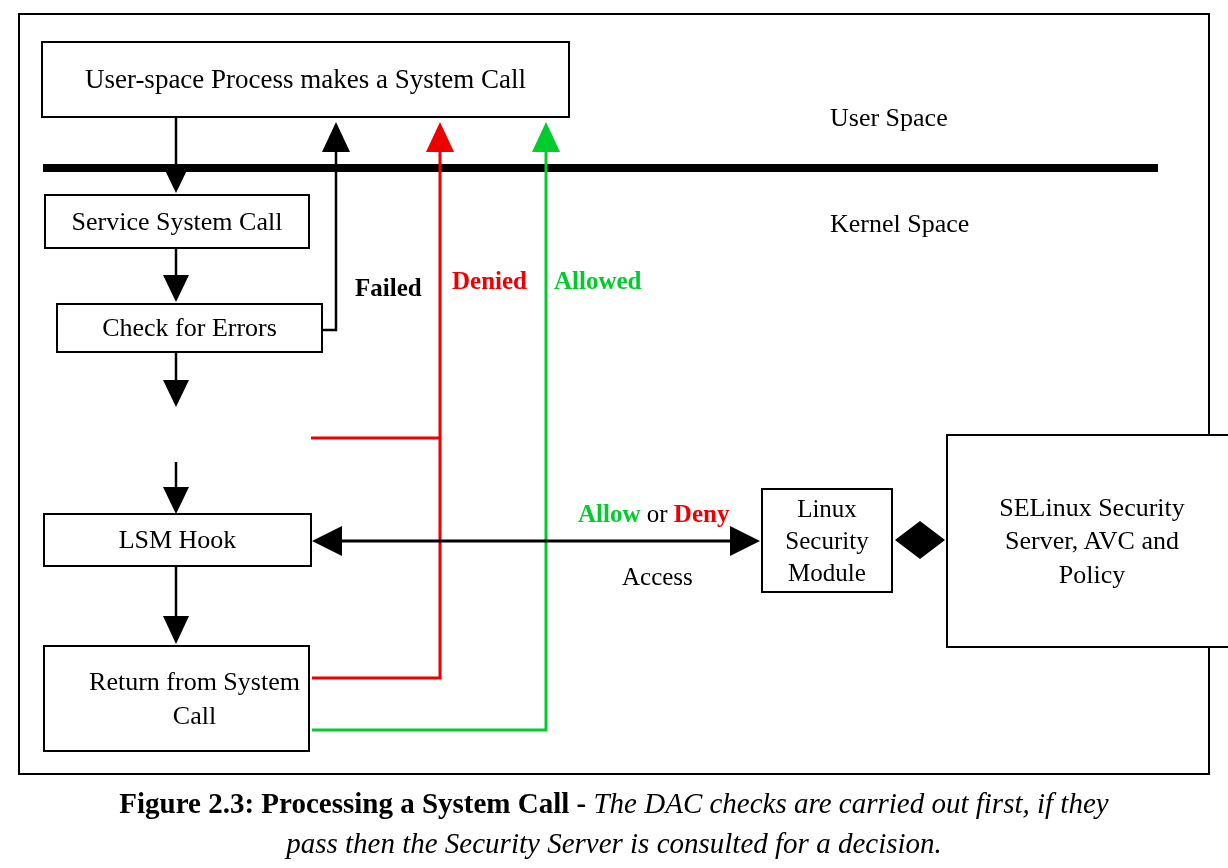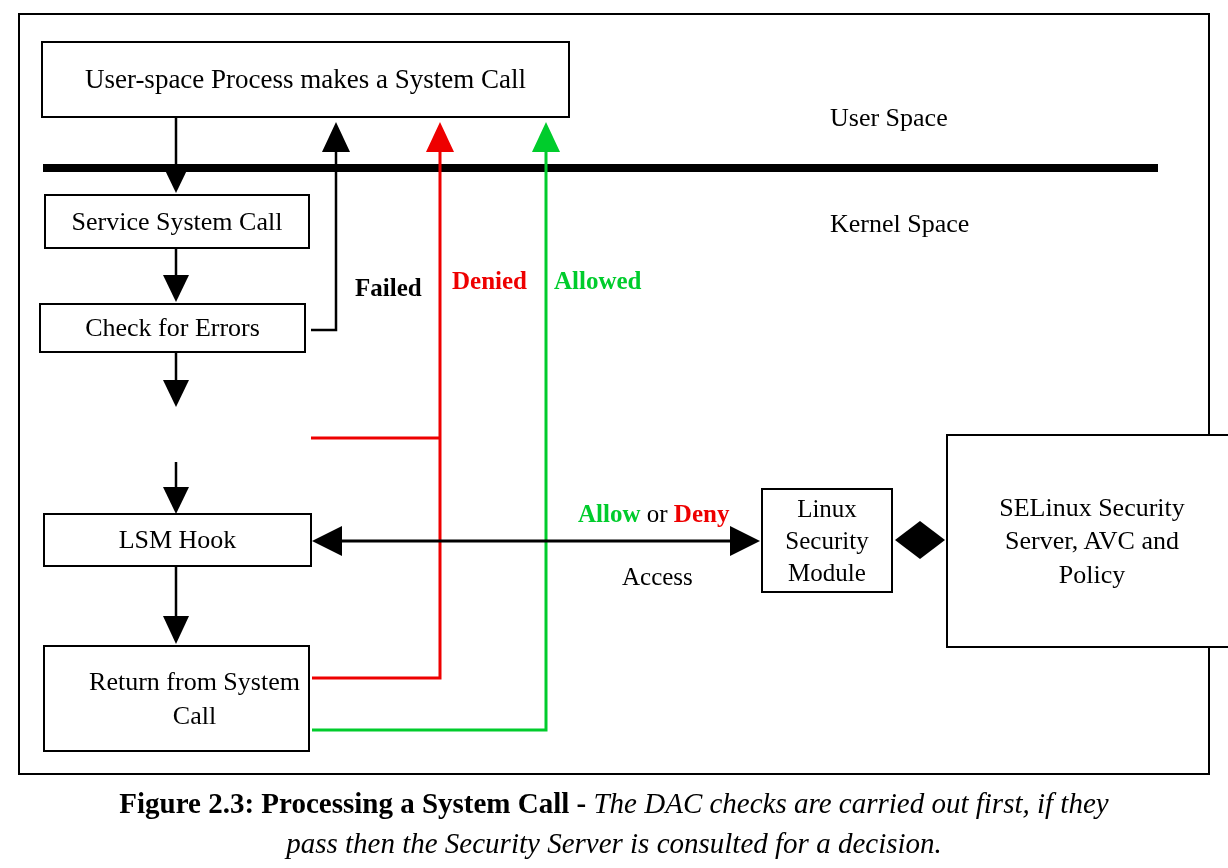--- a/index.html
+++ b/index.html
@@ -61,21 +61,21 @@
   </svg>
 
   <div class="box" style="left:41px;top:41px;width:529px;height:77px;font-size:27px;">
     <span class="inner">User-space Process makes a System Call</span>
   </div>
 
   <div class="box" style="left:44px;top:194px;width:266px;height:55px;">
     <span class="inner">Service System Call</span>
   </div>
 
-  <div class="box" style="left:39px;top:303px;width:267px;height:50px;">
+  <div class="box" style="left:56px;top:303px;width:267px;height:50px;">
     <span class="inner">Check for Errors</span>
   </div>
 
 
   <div class="box" style="left:43px;top:513px;width:269px;height:54px;">
     <span class="inner">LSM Hook</span>
   </div>
 
   <div class="box" style="left:43px;top:645px;width:267px;height:107px;padding-left:36px;">
     <span class="inner" style="width:240px;">Return from System Call</span>

